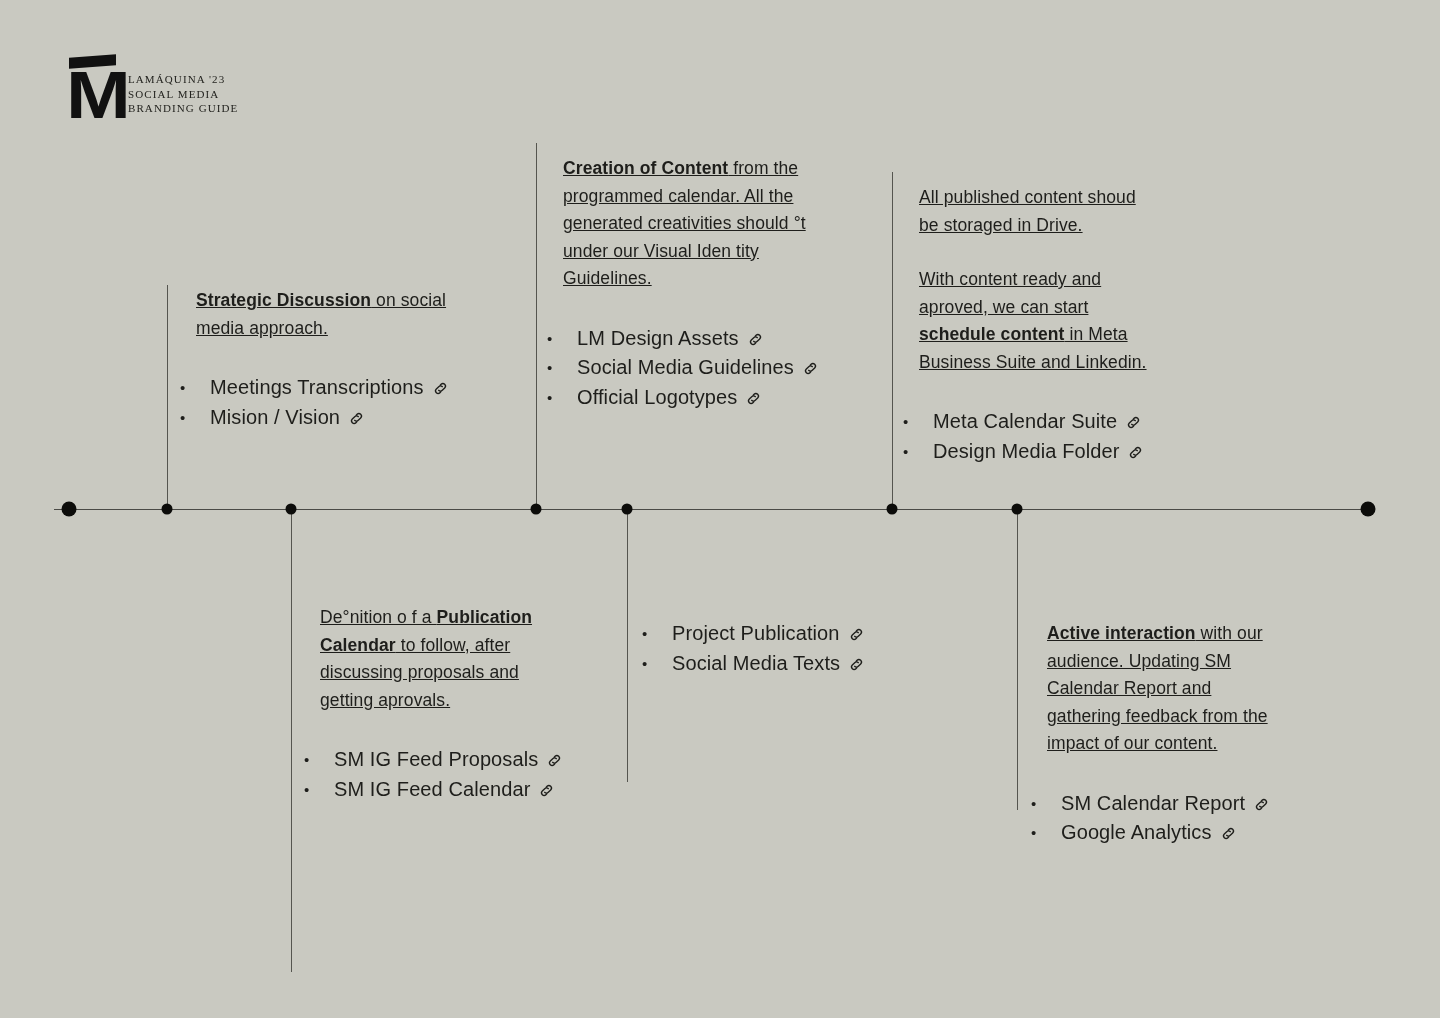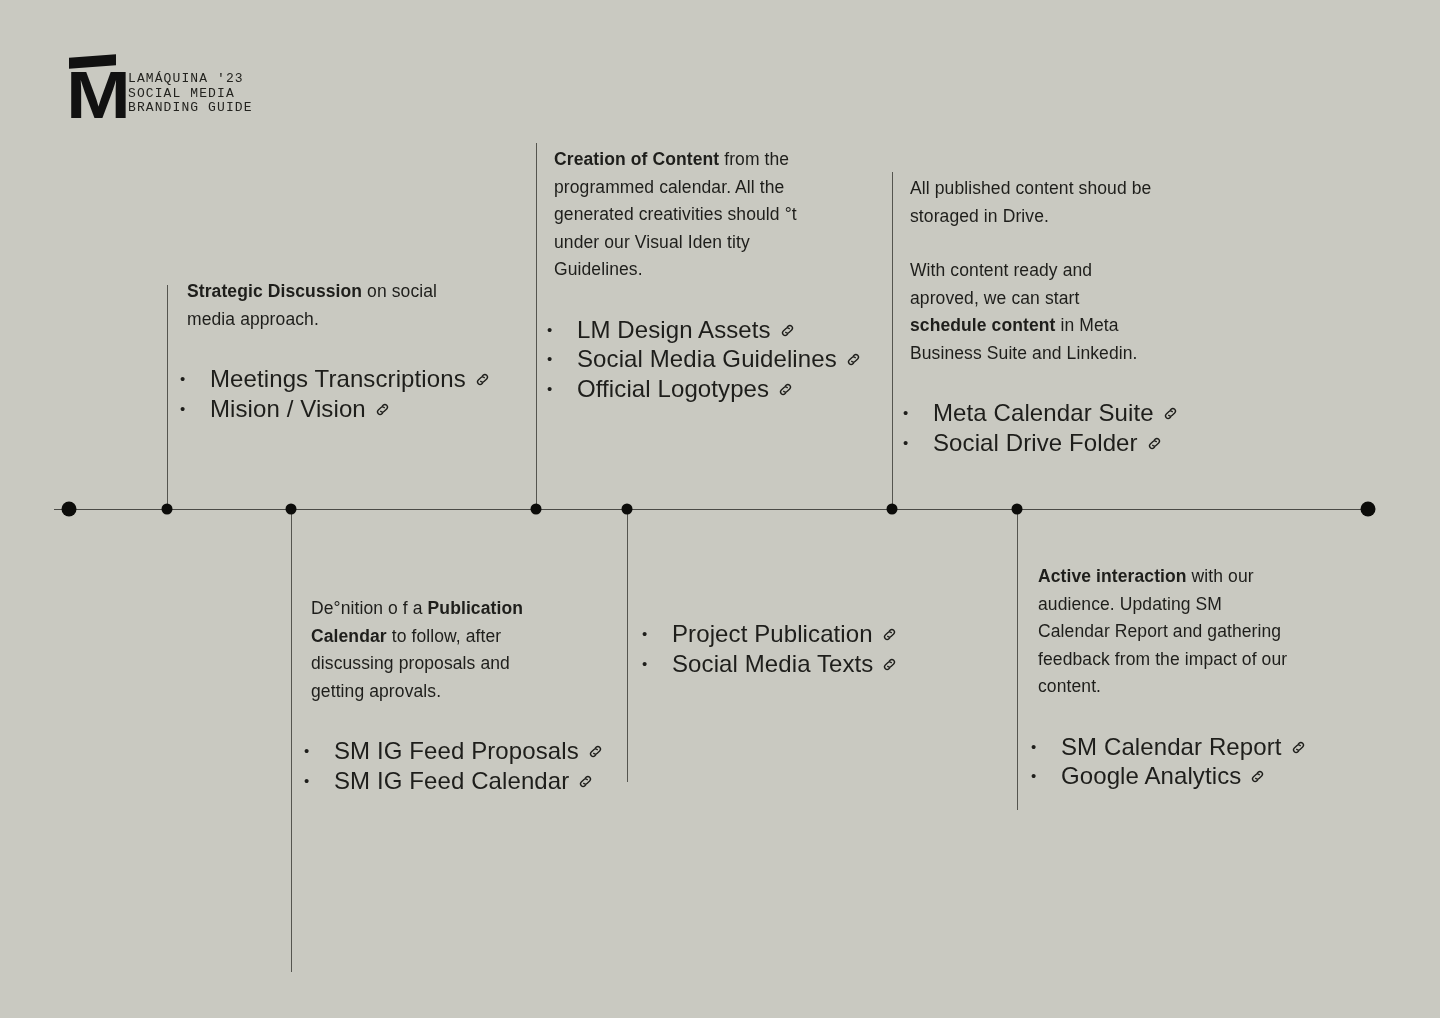--- a/index.html
+++ b/index.html
@@ -53,25 +53,25 @@
     font-weight: 700;
     font-size: 66px;
     line-height: 50px;
     letter-spacing: -2px;
     color: #111;
     transform: scaleX(1.18) scaleY(1.02);
     transform-origin: left top;
   }
   .brand-text {
     padding-top: 16px;
-    font-size: 13px;
+    font-size: 11px;
     line-height: 14.5px;
     letter-spacing: 1.1px;
     color: #23231f;
-    font-family: Liberation Mono, monospace;
+    font-family: Liberation Serif, serif;
   }
   .brand-text div { white-space: nowrap; }
 
   
   .axis {
     position: absolute;
     left: 54px;
     top: 509px;
     width: 1315px;
     height: 1px;
@@ -92,21 +92,21 @@
   .dot.large { width: 15px; height: 15px; }
 
   
   .block {
     position: absolute;
     font-size: 17.5px;
     line-height: 27.5px;
     color: #1e1e1b;
     letter-spacing: 0.1px;
   }
-  .block .para { margin: 7px; }
+  .block .para { margin: 16px; text-decoration: underline; }
   .block .para + .para { margin-top: 27px; }
   .block b { font-weight: 700; }
 
   .links {
     list-style: none;
     margin: 32px 0 0 0;
     padding: 0;
   }
   .links li {
     display: flex;
@@ -116,21 +116,21 @@
   }
   .links .bullet {
     display: inline-block;
     width: 30px;
     flex: 0 0 30px;
     font-size: 15px;
     line-height: 27.5px;
     color: #1e1e1b;
   }
   .links .link-label {
-    font-size: 24px;
+    font-size: 20px;
     line-height: 27.5px;
   }
   .links .link-icon {
     display: inline-flex;
     align-items: center;
     margin-left: 8px;
     position: relative;
     top: 1px;
   }
   .links .link-icon svg { display: block; }
@@ -247,21 +247,21 @@
           <span class="link-label">Meta Calendar Suite</span>
           <span class="link-icon">
             <svg width="17" height="17" viewBox="0 0 24 24" fill="none" stroke="#1e1e1b" stroke-width="1.9" stroke-linecap="round" stroke-linejoin="round">
               <path d="M9.4 14.6a3.6 3.6 0 0 0 5.1 0l3.4-3.4a3.6 3.6 0 0 0-5.1-5.1l-1.2 1.2"></path>
               <path d="M14.6 9.4a3.6 3.6 0 0 0-5.1 0l-3.4 3.4a3.6 3.6 0 0 0 5.1 5.1l1.2-1.2"></path>
             </svg>
           </span>
         </li>
         <li>
           <span class="bullet">•</span>
-          <span class="link-label">Social Drive Folder</span>
+          <span class="link-label">Design Media Folder</span>
           <span class="link-icon">
             <svg width="17" height="17" viewBox="0 0 24 24" fill="none" stroke="#1e1e1b" stroke-width="1.9" stroke-linecap="round" stroke-linejoin="round">
               <path d="M9.4 14.6a3.6 3.6 0 0 0 5.1 0l3.4-3.4a3.6 3.6 0 0 0-5.1-5.1l-1.2 1.2"></path>
               <path d="M14.6 9.4a3.6 3.6 0 0 0-5.1 0l-3.4 3.4a3.6 3.6 0 0 0 5.1 5.1l1.2-1.2"></path>
             </svg>
           </span>
         </li>
       </ul>
   </div>
 
@@ -311,21 +311,21 @@
           <span class="link-icon">
             <svg width="17" height="17" viewBox="0 0 24 24" fill="none" stroke="#1e1e1b" stroke-width="1.9" stroke-linecap="round" stroke-linejoin="round">
               <path d="M9.4 14.6a3.6 3.6 0 0 0 5.1 0l3.4-3.4a3.6 3.6 0 0 0-5.1-5.1l-1.2 1.2"></path>
               <path d="M14.6 9.4a3.6 3.6 0 0 0-5.1 0l-3.4 3.4a3.6 3.6 0 0 0 5.1 5.1l1.2-1.2"></path>
             </svg>
           </span>
         </li>
       </ul>
   </div>
 
-  <div class="block" style="left:1031px; top:556px; width:270px;">
+  <div class="block" style="left:1031px; top:604px; width:270px;">
     <div class="paras">
         <p class="para"><b>Active interaction</b><span> with our audience. Updating SM Calendar Report and gathering feedback from the impact of our content.</span></p>
       </div>
     <ul class="links">
         <li>
           <span class="bullet">•</span>
           <span class="link-label">SM Calendar Report</span>
           <span class="link-icon">
             <svg width="17" height="17" viewBox="0 0 24 24" fill="none" stroke="#1e1e1b" stroke-width="1.9" stroke-linecap="round" stroke-linejoin="round">
               <path d="M9.4 14.6a3.6 3.6 0 0 0 5.1 0l3.4-3.4a3.6 3.6 0 0 0-5.1-5.1l-1.2 1.2"></path>

